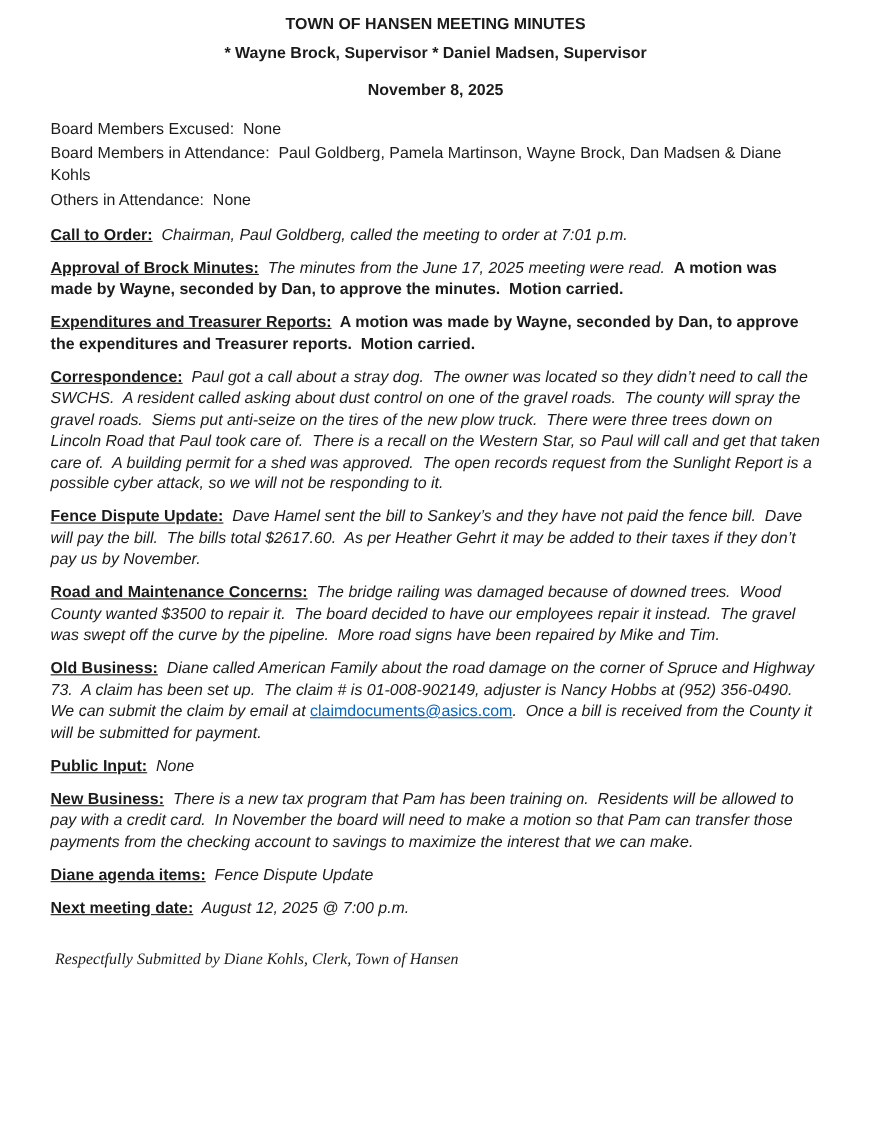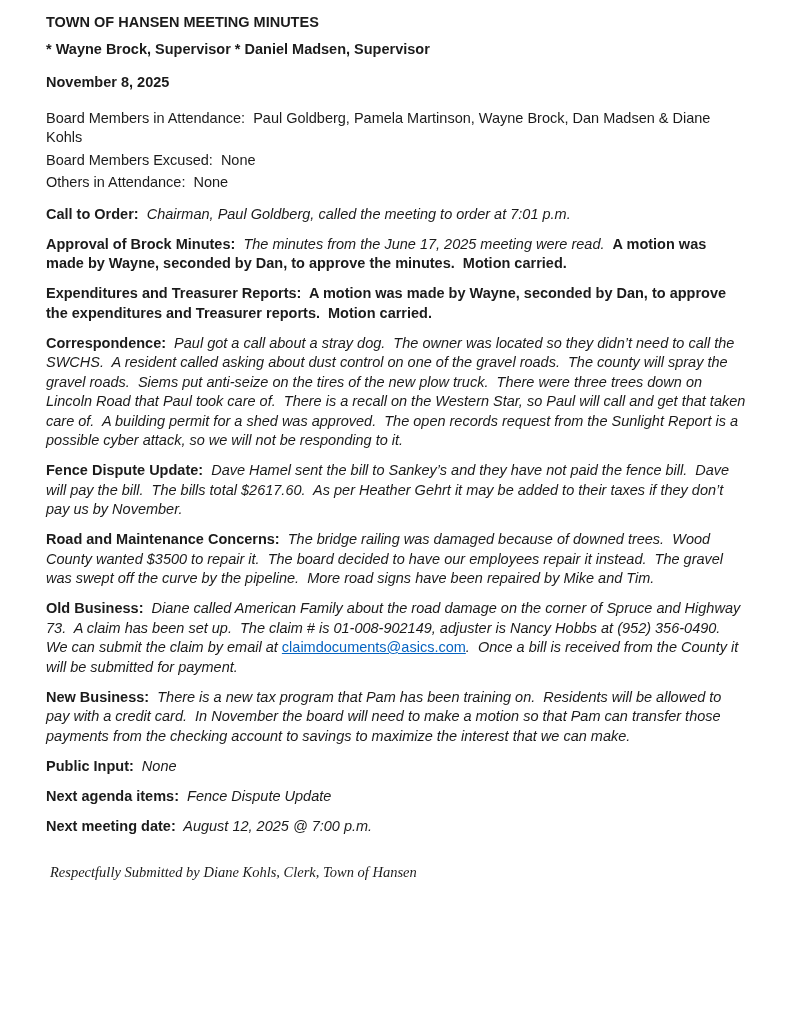--- a/index.html
+++ b/index.html
@@ -12,21 +12,21 @@
     min-height: 1024px;
     box-sizing: border-box;
     margin: 0 auto;
     background: #ffffff;
     padding: 13px 45px 40px 46px;
     font-family: "Liberation Sans", "DejaVu Sans", sans-serif;
     font-size: 14.5px;
     line-height: 19.5px;
     color: #1b1b1b;
   }
-  .doc-header { }
+  .doc-header { text-align: center; }
   .hline {
     margin: 0 0 7px 0;
     font-weight: bold;
     white-space: pre-wrap;
   }
   .hdate {
     margin-top: 14px;
     margin-bottom: 0;
   }
   .attendance {
@@ -36,20 +36,21 @@
   .aline {
     margin: 0 0 3px 0;
     white-space: pre-wrap;
   }
   .section {
     margin: 0 0 10.5px 0;
     white-space: pre-wrap;
   }
   .sec-label {
     font-weight: bold;
+    text-decoration: underline;
   }
   .seg-bold { font-weight: bold; }
   .seg-regular { font-weight: normal; font-style: italic; }
   .doc-link { text-decoration: underline; cursor: pointer; }
   .signature {
     margin: 27px 0 0 0;
     padding-left: 4px;
     font-style: italic;
     white-space: pre-wrap;
     font-family: Liberation Serif, serif;
@@ -60,34 +61,34 @@
 
 <div class="page">
 
   <header class="doc-header">
     <p class="hline">TOWN OF HANSEN MEETING MINUTES</p>
     <p class="hline">* Wayne Brock, Supervisor * Daniel Madsen, Supervisor</p>
     <p class="hline hdate">November 8, 2025</p>
   </header>
 
   <div class="attendance">
+    <p class="aline">Board Members Excused:  None</p>
     <p class="aline">Board Members in Attendance:  Paul Goldberg, Pamela Martinson, Wayne Brock, Dan Madsen &amp; Diane Kohls</p>
-    <p class="aline">Board Members Excused:  None</p>
     <p class="aline">Others in Attendance:  None</p>
   </div>
 
   <div id="sections">
       <p class="section"><span class="sec-label">Call to Order:</span><span class="seg-regular">  Chairman, Paul Goldberg, called the meeting to order at 7:01 p.m.</span></p>
       <p class="section"><span class="sec-label">Approval of Brock Minutes:</span><span class="seg-regular">  The minutes from the June 17, 2025 meeting were read.  </span><span class="seg-bold">A motion was made by Wayne, seconded by Dan, to approve the minutes.  Motion carried.</span></p>
       <p class="section"><span class="sec-label">Expenditures and Treasurer Reports:</span><span class="seg-bold">  A motion was made by Wayne, seconded by Dan, to approve the expenditures and Treasurer reports.  Motion carried.</span></p>
       <p class="section"><span class="sec-label">Correspondence:</span><span class="seg-regular">  Paul got a call about a stray dog.  The owner was located so they didn’t need to call the SWCHS.  A resident called asking about dust control on one of the gravel roads.  The county will spray the gravel roads.  Siems put anti-seize on the tires of the new plow truck.  There were three trees down on Lincoln Road that Paul took care of.  There is a recall on the Western Star, so Paul will call and get that taken care of.  A building permit for a shed was approved.  The open records request from the Sunlight Report is a possible cyber attack, so we will not be responding to it.</span></p>
       <p class="section"><span class="sec-label">Fence Dispute Update:</span><span class="seg-regular">  Dave Hamel sent the bill to Sankey’s and they have not paid the fence bill.  Dave will pay the bill.  The bills total $2617.60.  As per Heather Gehrt it may be added to their taxes if they don’t pay us by November.</span></p>
       <p class="section"><span class="sec-label">Road and Maintenance Concerns:</span><span class="seg-regular">  The bridge railing was damaged because of downed trees.  Wood County wanted $3500 to repair it.  The board decided to have our employees repair it instead.  The gravel was swept off the curve by the pipeline.  More road signs have been repaired by Mike and Tim.</span></p>
       <p class="section"><span class="sec-label">Old Business:</span><span class="seg-regular">  Diane called American Family about the road damage on the corner of Spruce and Highway 73.  A claim has been set up.  The claim # is 01-008-902149, adjuster is Nancy Hobbs at (952) 356-0490.  We can submit the claim by email at </span><a class="doc-link" href="#" style="color: rgb(5, 99, 193);">claimdocuments@asics.com</a><span class="seg-regular">.  Once a bill is received from the County it will be submitted for payment.</span></p>
+      <p class="section"><span class="sec-label">Public Input:</span><span class="seg-regular">  None</span></p>
       <p class="section"><span class="sec-label">New Business:</span><span class="seg-regular">  There is a new tax program that Pam has been training on.  Residents will be allowed to pay with a credit card.  In November the board will need to make a motion so that Pam can transfer those payments from the checking account to savings to maximize the interest that we can make.</span></p>
-      <p class="section"><span class="sec-label">Public Input:</span><span class="seg-regular">  None</span></p>
-      <p class="section"><span class="sec-label">Next agenda items:</span><span class="seg-regular">  Fence Dispute Update</span></p>
+      <p class="section"><span class="sec-label">Diane agenda items:</span><span class="seg-regular">  Fence Dispute Update</span></p>
       <p class="section"><span class="sec-label">Next meeting date:</span><span class="seg-regular">  August 12, 2025 @ 7:00 p.m.</span></p>
     </div>
 
   <p class="signature">Respectfully Submitted by Diane Kohls, Clerk, Town of Hansen</p>
 
 </div>
 
 </body></html>

